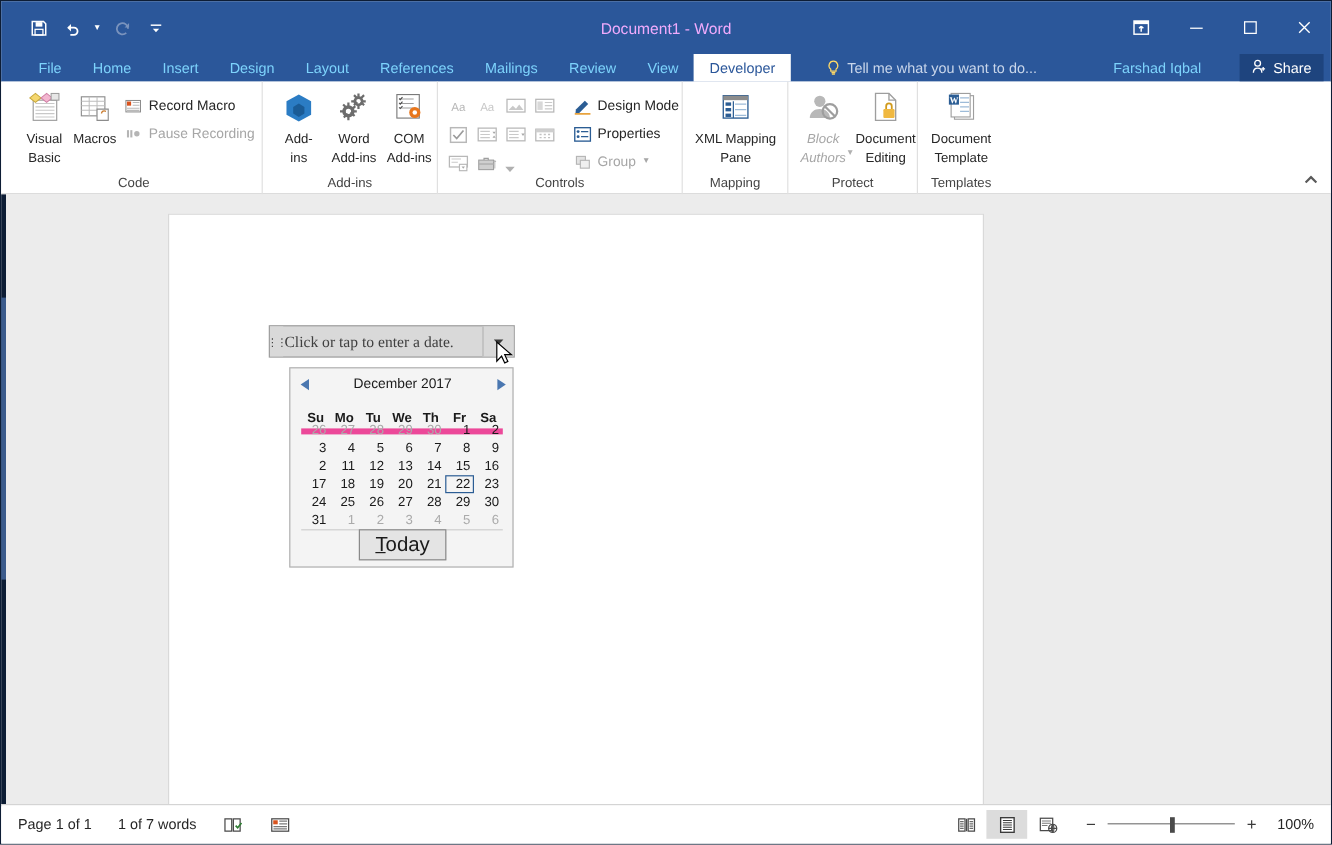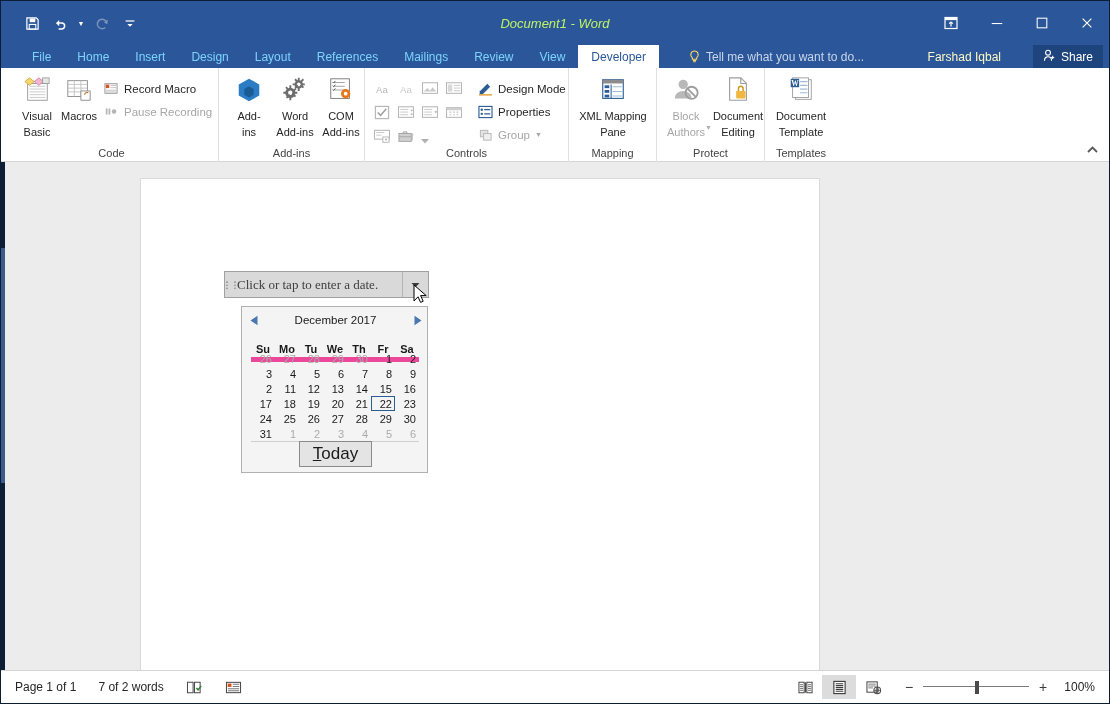--- a/index.html
+++ b/index.html
@@ -32,21 +32,21 @@
   }
   .qat-btn.dis { color: #7a93bd; }
   .qat-btn svg { display: block; }
   .qat-caret {
     width: 12px; height: 26px; display: flex; align-items: center;
     justify-content: center; color: #ffffff; font-size: 7px;
   }
   .title-text {
     position: absolute; left: 0; top: 0; width: 1108px; height: 44px;
     display: flex; align-items: center; justify-content: center;
-    color: #bef264; font-size: 13px; font-style: italic;
+    color: #f0abfc; font-size: 13px;
   }
   .win-ctrls {
     position: absolute; right: 0; top: 0; height: 44px;
     display: flex; align-items: center;
   }
   .win-btn {
     width: 45px; height: 30px; display: flex; align-items: center;
     justify-content: center; color: #ffffff;
   }
   .ribbon-display { width: 46px; }
@@ -66,21 +66,21 @@
   }
   .tab.active { background: #ffffff; color: #2b579a; }
   .tellme {
     position: absolute; left: 688px; top: 0; height: 23px;
     display: flex; align-items: center; gap: 6px;
     color: #c9d6ea; font-size: 12px;
   }
   .bulb { color: #ffd966; font-size: 12px; display: flex; align-items: center; }
   .account {
     position: absolute; right: 108px; top: 0; height: 23px;
-    display: flex; align-items: center; color: #fef9c3; font-size: 12px;
+    display: flex; align-items: center; color: #7dd3fc; font-size: 12px;
   }
   .share {
     position: absolute; right: 6px; top: 0; height: 23px; padding: 0 10px;
     display: flex; align-items: center; gap: 5px;
     color: #ffffff; font-size: 12px; background: #1e447e;
   }
 
   
   .ribbon {
     position: absolute; left: 0; top: 67px; width: 1108px; height: 94px;
@@ -94,21 +94,21 @@
     position: absolute; bottom: 3px; left: 0; width: 100%;
     text-align: center; font-size: 11px; color: #444444;
   }
   .bigbtn {
     position: absolute; top: 5px; width: 56px; height: 68px;
     display: flex; flex-direction: column; align-items: center;
     justify-content: flex-start; gap: 3px;
     font-size: 11px; color: #262626; text-align: center; line-height: 1.15;
   }
   .bigbtn .ic { height: 34px; display: flex; align-items: center; justify-content: center; }
-  .bigbtn.dis { color: #a6a6a6; }
+  .bigbtn.dis { color: #a6a6a6; font-style: italic; }
   .smallrow {
     position: absolute; display: flex; align-items: center; gap: 5px;
     font-size: 11.5px; color: #262626; height: 21px;
   }
   .smallrow.dis { color: #a6a6a6; }
   .smallrow .ic { width: 16px; height: 16px; display: flex; align-items: center; justify-content: center; }
   .ctrl-grid {
     position: absolute; left: 6px; top: 6px;
     display: grid; grid-template-columns: repeat(4, 22px);
     grid-auto-rows: 22px; gap: 2px;
@@ -735,21 +735,21 @@
     <div class="cal-today-wrap">
       <div class="cal-today-btn">
         <u>T</u><span>oday</span>
       </div>
     </div>
   </div>
 
   <div class="statusbar">
     <div class="sb-left">
       <span>Page 1 of 1</span>
-      <span>7 of 2 words</span>
+      <span>1 of 7 words</span>
       <span class="sb-ic">
         <svg width="17" height="15" viewBox="0 0 18 16">
             <path d="M1.5 2.5h6v11h-6zM9 2.5h6v11H9z" fill="none" stroke="#4a4a4a" stroke-width="1.1"></path>
             <path d="M11 8.5l1.8 2 3.4-4.2" fill="none" stroke="#2e7d32" stroke-width="1.5"></path>
           </svg>
       </span>
       <span class="sb-ic">
         <svg width="17" height="15" viewBox="0 0 18 16">
             <rect x="1.5" y="2.5" width="15" height="11" fill="#fff" stroke="#4a4a4a" stroke-width="1.1"></rect>
             <rect x="2.8" y="3.8" width="4" height="3.6" fill="#d9531e"></rect>

